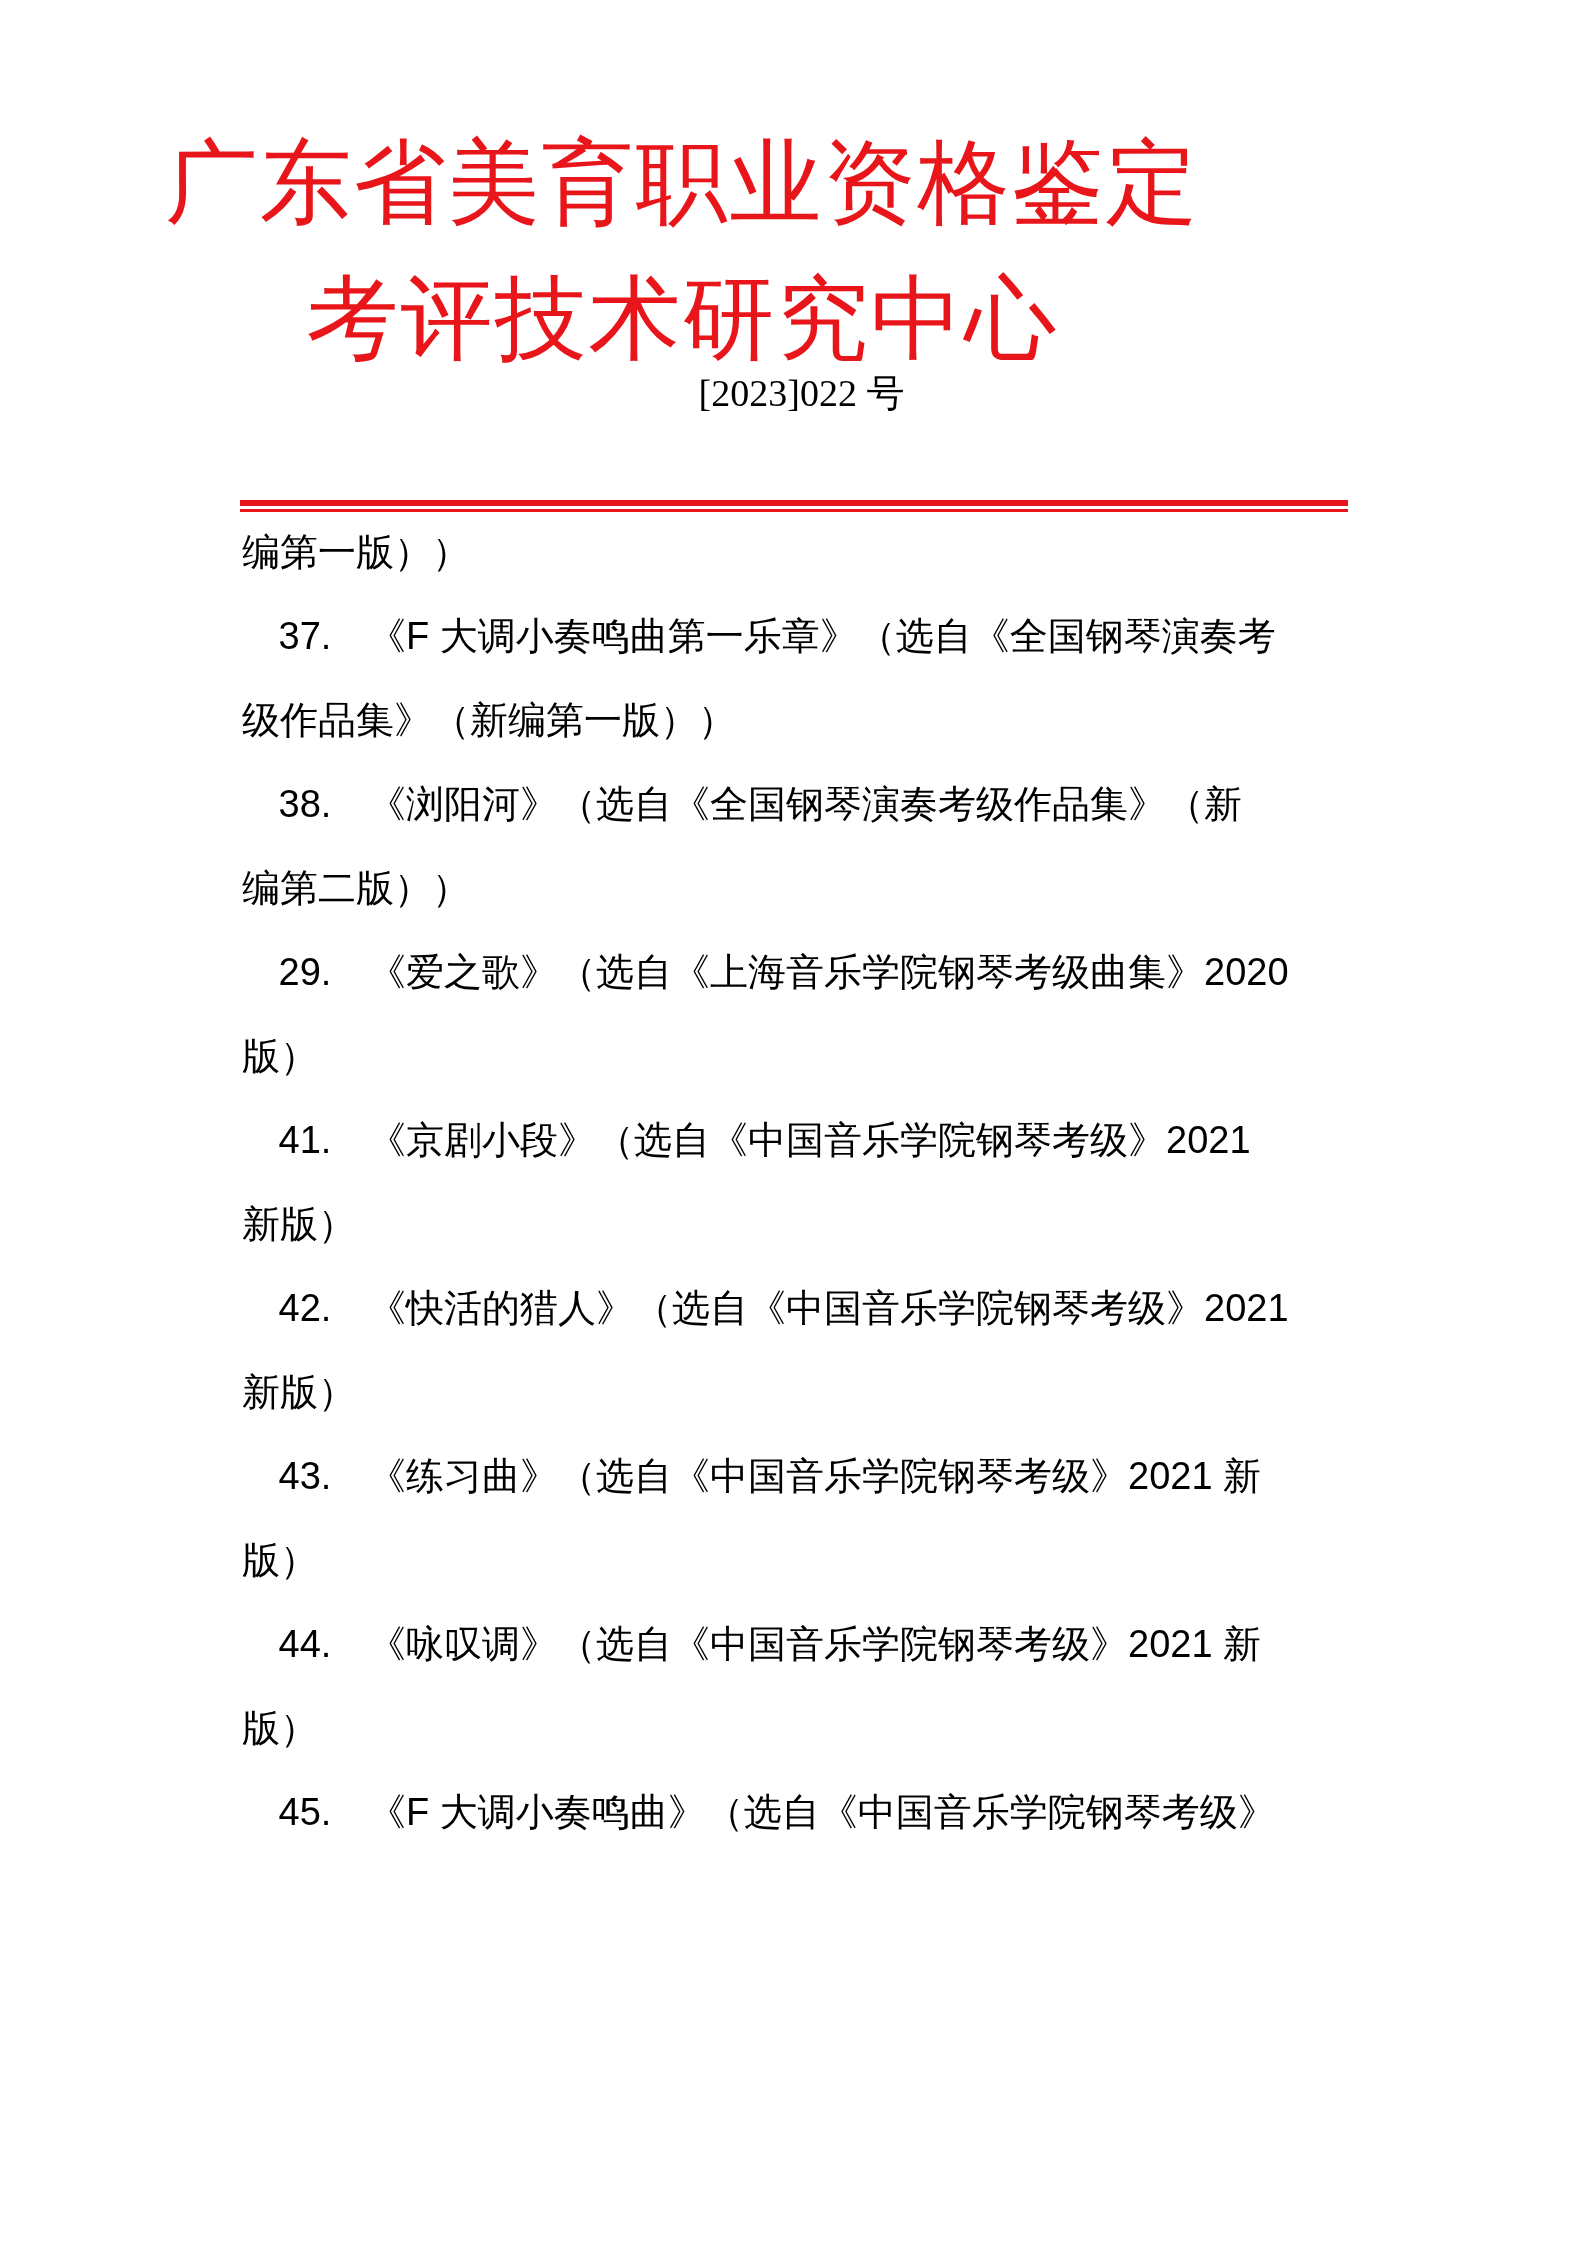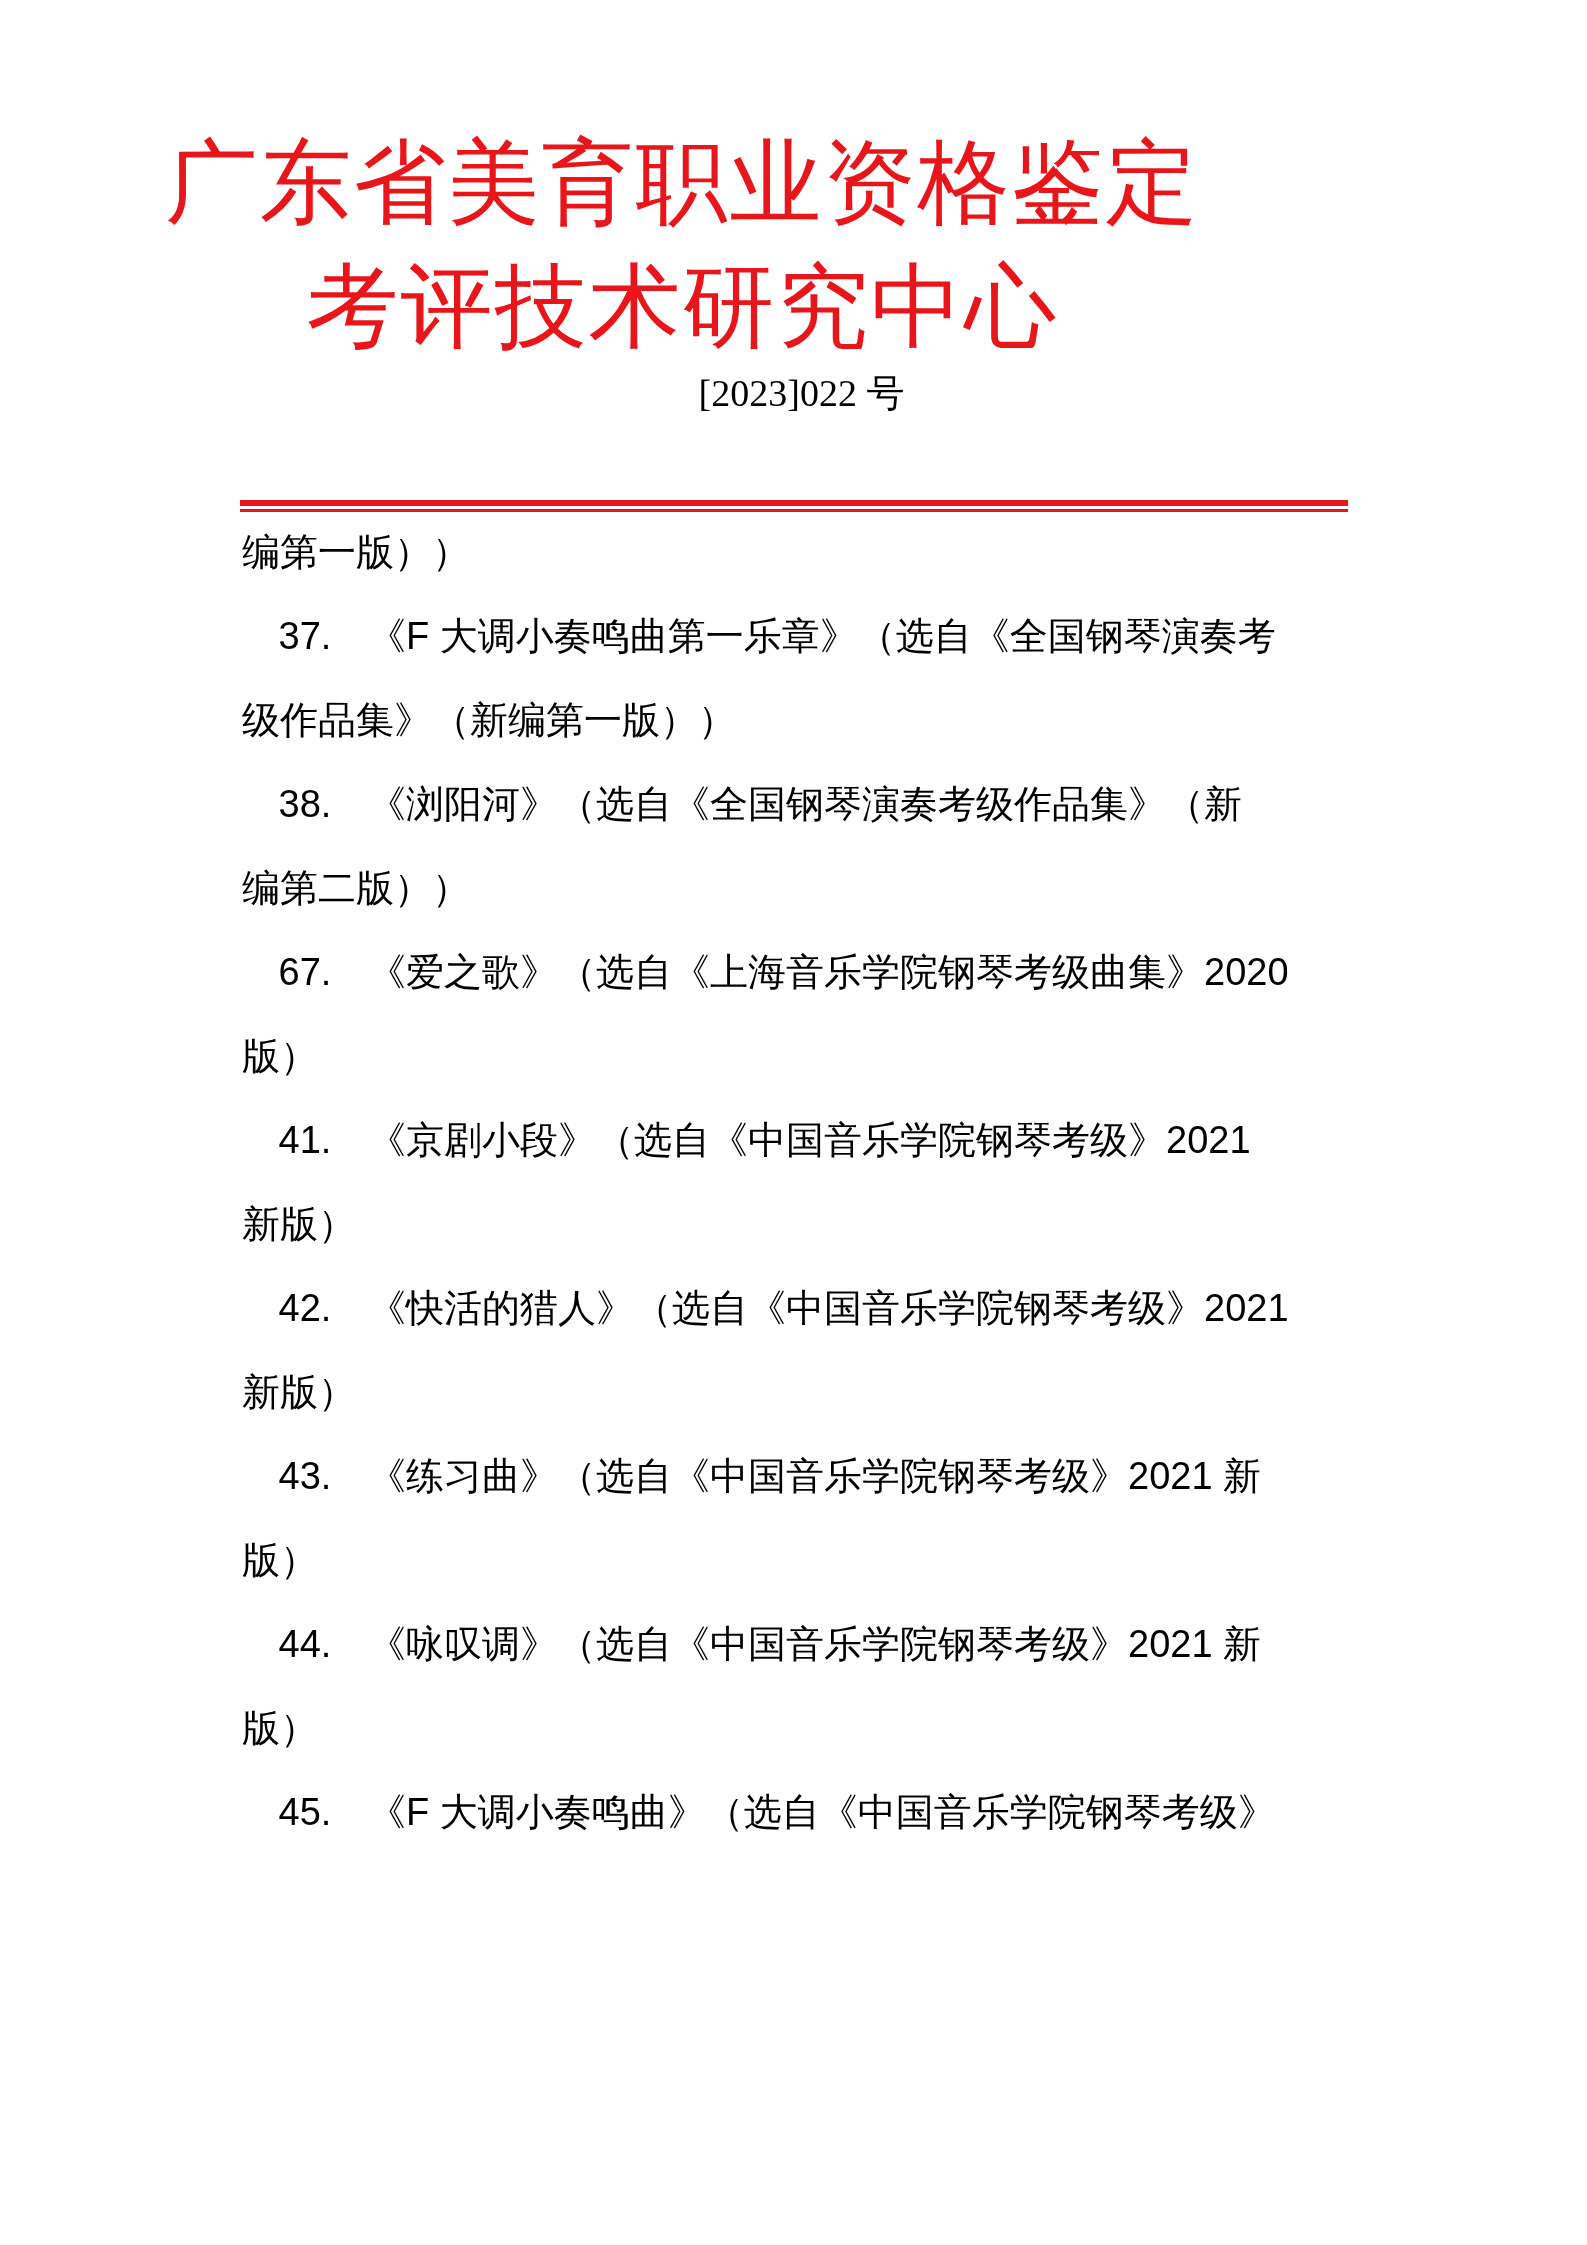--- a/index.html
+++ b/index.html
@@ -2,21 +2,21 @@
 <html><head>
 <meta charset="utf-8">
 <style>
   html, body { margin: 0; padding: 0; background: #ffffff; }
   body { width: 1587px; height: 2245px; position: relative; overflow: hidden;
          font-family: "DejaVu Serif", "Liberation Serif", serif; color: #000; }
   .org-title { position: absolute; left: 0; width: 1365px; text-align: center;
                color: #e8161a; font-family: "DejaVu Serif", "Liberation Serif", serif;
                font-size: 92px; line-height: 110px; letter-spacing: 2px; white-space: nowrap; }
   .org-title.l1 { top: 128px; }
-  .org-title.l2 { top: 252px; }
+  .org-title.l2 { top: 264px; }
   .doc-number { position: absolute; top: 368px; left: 8px; width: 1587px; text-align: center;
                 font-family: "Liberation Serif", "DejaVu Serif", serif; font-size: 38px; line-height: 50px; }
   .rule-thick { position: absolute; left: 240px; width: 1108px; top: 500px; height: 6px; background: #e8161a; }
   .rule-thin { position: absolute; left: 240px; width: 1108px; top: 509px; height: 3px; background: #e8161a; }
   .body { position: absolute; left: 242px; top: 522px; width: 1110px;
           font-family: Liberation Sans, sans-serif; font-size: 38px; }
   .line { height: 84px; line-height: 60px; white-space: nowrap; }
   .num { display: inline-block; width: 126px; text-align: center; }
 </style>
 </head>
@@ -31,21 +31,21 @@
 
 <div class="body">
   <div class="line">编第一版））</div>
 
   <div class="line"><span class="num">37.</span><span>《F 大调小奏鸣曲第一乐章》（选自《全国钢琴演奏考</span></div>
   <div class="line">级作品集》（新编第一版））</div>
 
   <div class="line"><span class="num">38.</span><span>《浏阳河》（选自《全国钢琴演奏考级作品集》（新</span></div>
   <div class="line">编第二版））</div>
 
-  <div class="line"><span class="num">67.</span><span>《爱之歌》（选自《上海音乐学院钢琴考级曲集》2020</span></div>
+  <div class="line"><span class="num">29.</span><span>《爱之歌》（选自《上海音乐学院钢琴考级曲集》2020</span></div>
   <div class="line">版）</div>
 
 
   <div class="line"><span class="num">41.</span><span>《京剧小段》（选自《中国音乐学院钢琴考级》2021</span></div>
   <div class="line">新版）</div>
 
   <div class="line"><span class="num">42.</span><span>《快活的猎人》（选自《中国音乐学院钢琴考级》2021</span></div>
   <div class="line">新版）</div>
 
   <div class="line"><span class="num">43.</span><span>《练习曲》（选自《中国音乐学院钢琴考级》2021 新</span></div>

